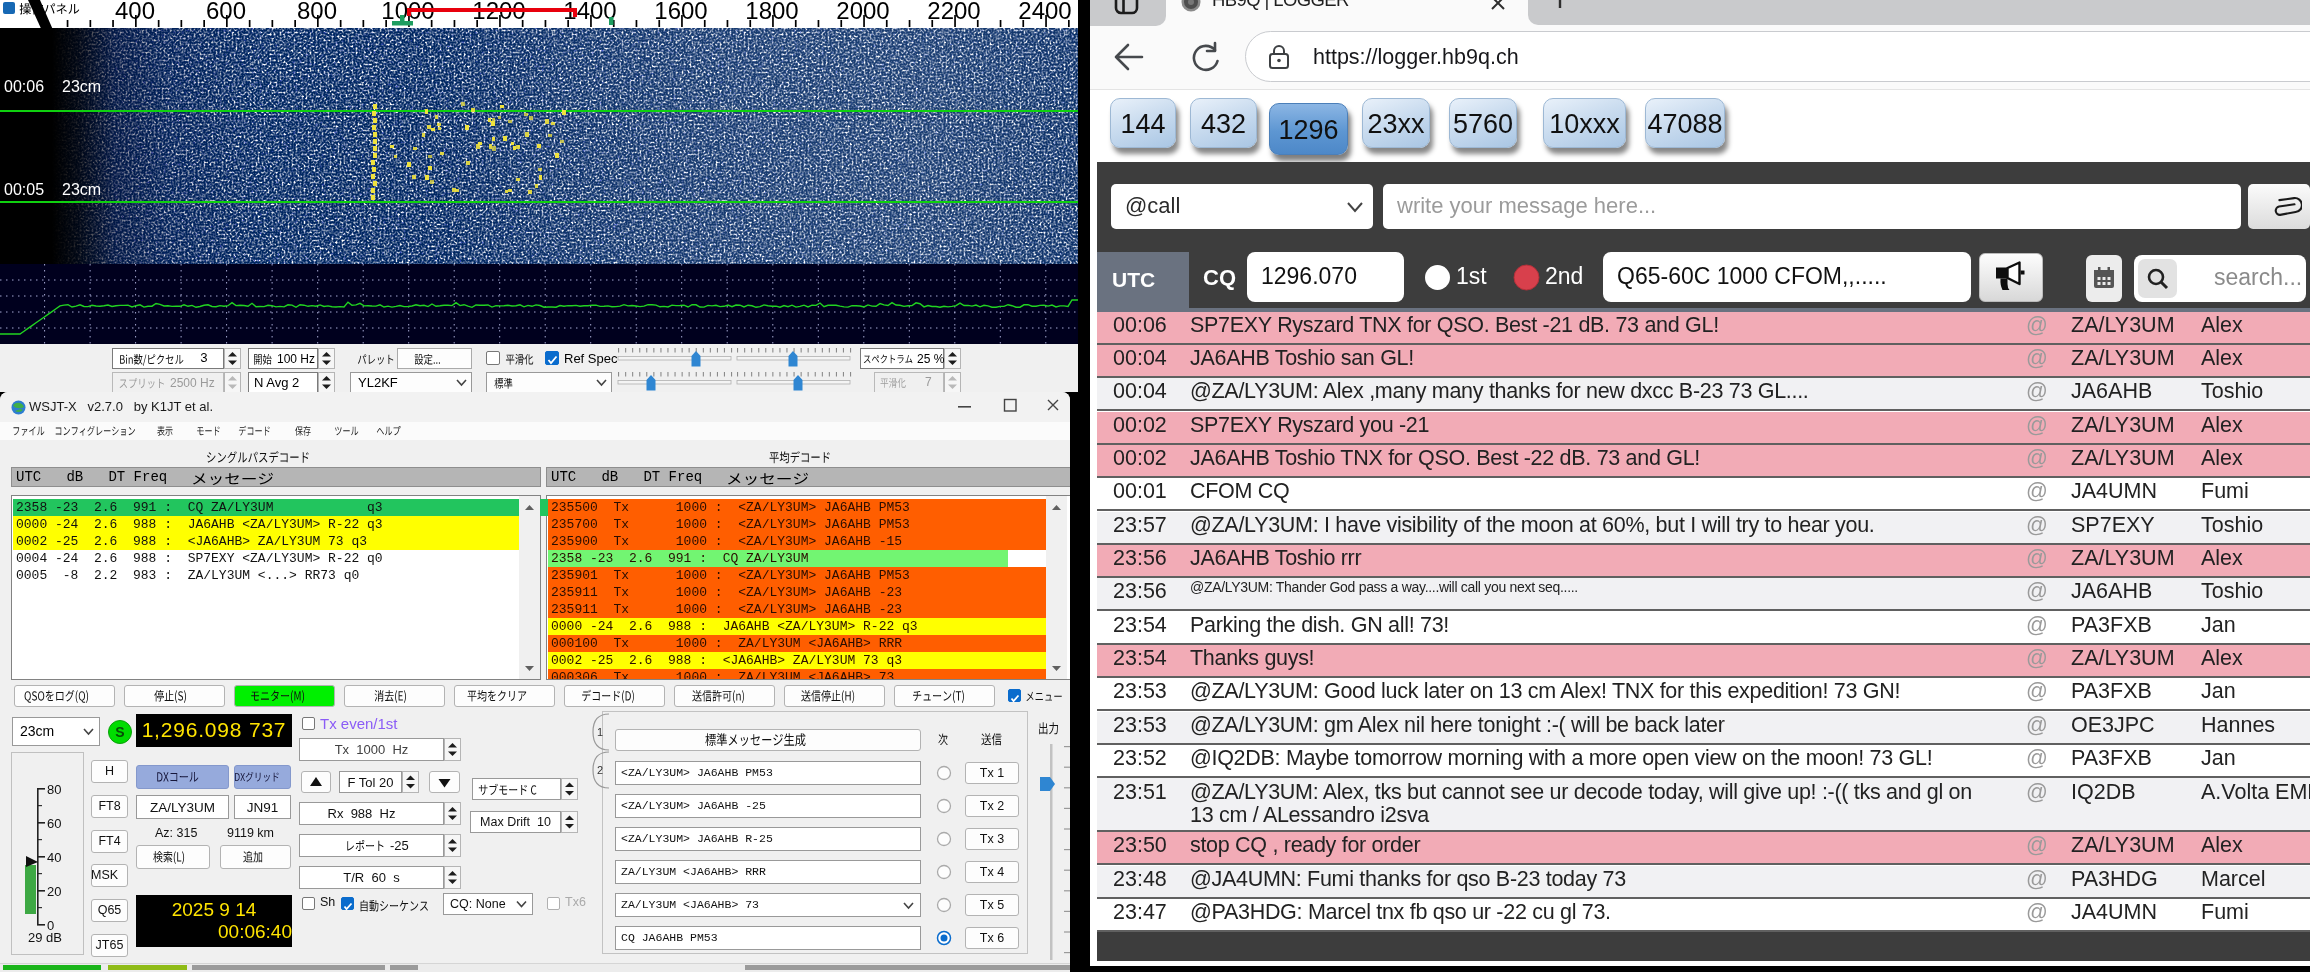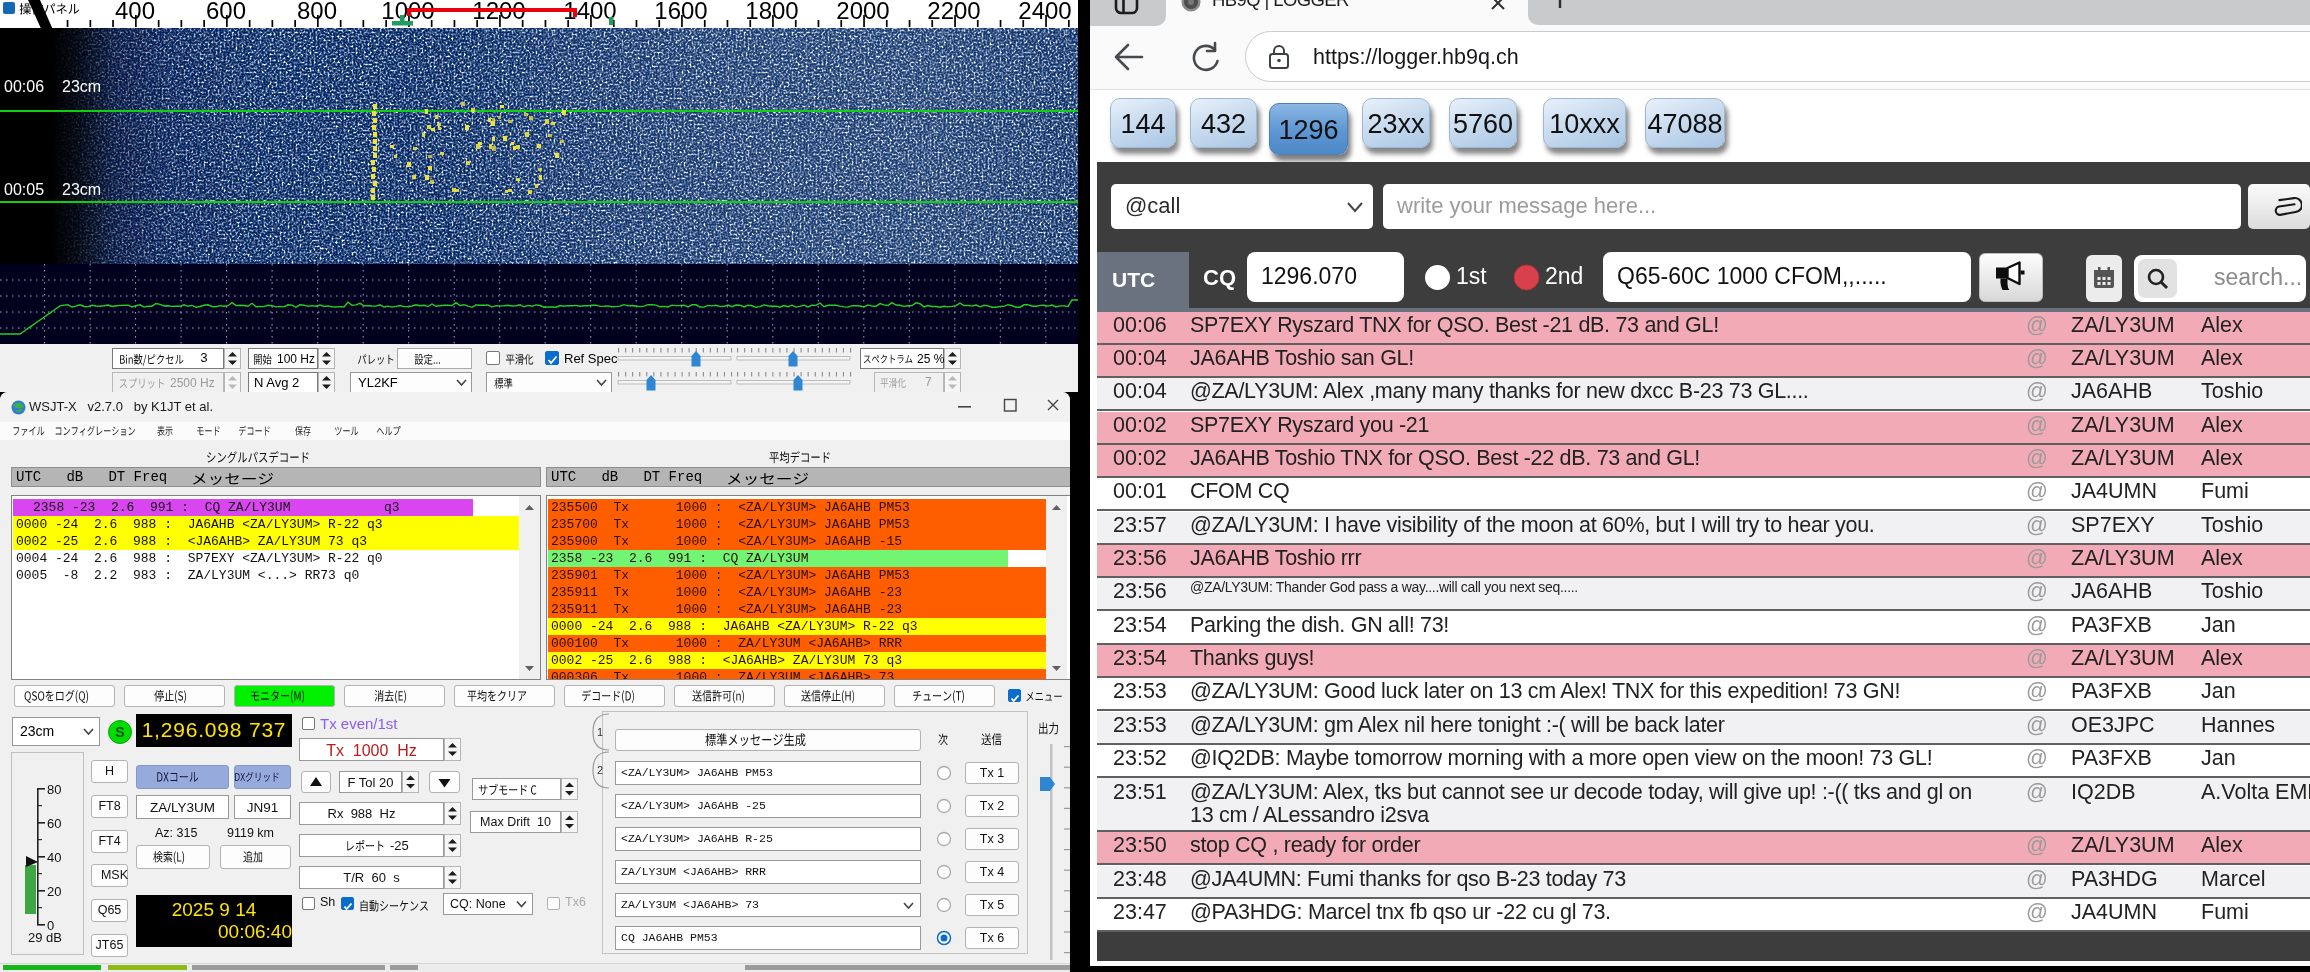--- a/index.html
+++ b/index.html
@@ -465,21 +465,21 @@
     </svg>
     <div class="abs" style="left:546px;top:75px;width:526px;height:20px;background:#b5b5b5;border:1px solid #8e8e8e"></div>
     <div class="abs mono row" style="left:551px;top:77px;font-size:14px;color:#000">UTC   dB   DT Freq</div>
     <svg class="abs " style="left:726px;top:79.1px;" width="83" height="17" viewBox="0 -12.9 82.6 16.8">
       <g transform="scale(1.18,1)">
         <path fill="#000" d="M11.3 -10.2Q11.2 -10 11.1 -9.7Q11 -9.4 10.9 -9.2Q10.6 -8.5 10.3 -7.7Q9.9 -6.9 9.4 -6Q8.9 -5.2 8.4 -4.5Q7.7 -3.6 6.9 -2.8Q6 -1.9 4.9 -1.1Q3.9 -0.3 2.6 0.4L1.6 -0.4Q3.6 -1.4 5 -2.6Q6.4 -3.8 7.4 -5.2Q8.3 -6.3 8.9 -7.4Q9.4 -8.6 9.8 -9.6Q9.8 -9.8 9.9 -10.1Q10 -10.4 10.1 -10.6ZM3.9 -8.5Q4.5 -8.2 5.1 -7.8Q5.7 -7.4 6.3 -7Q6.9 -6.5 7.4 -6.1Q7.9 -5.7 8.3 -5.4Q9.4 -4.6 10.4 -3.6Q11.4 -2.7 12.2 -1.8L11.4 -0.9Q10.5 -1.9 9.5 -2.8Q8.6 -3.6 7.6 -4.5Q7.2 -4.8 6.7 -5.2Q6.2 -5.6 5.6 -6Q5 -6.5 4.4 -6.9Q3.8 -7.3 3.2 -7.7Z M20.8 -8.1Q20.9 -7.9 21 -7.4Q21.2 -7 21.3 -6.6Q21.5 -6.1 21.7 -5.7Q21.8 -5.3 21.9 -5L20.8 -4.7Q20.8 -4.9 20.6 -5.3Q20.5 -5.7 20.3 -6.2Q20.2 -6.7 20 -7.1Q19.8 -7.5 19.7 -7.7ZM25.8 -7.3Q25.8 -7.1 25.7 -6.9Q25.7 -6.7 25.6 -6.6Q25.3 -5.4 24.9 -4.3Q24.4 -3.2 23.6 -2.3Q22.7 -1.1 21.5 -0.2Q20.2 0.6 19.1 1L18.1 0.1Q19 -0.1 19.8 -0.6Q20.6 -1 21.4 -1.6Q22.1 -2.2 22.7 -2.9Q23.2 -3.5 23.6 -4.3Q24 -5 24.3 -5.9Q24.5 -6.8 24.6 -7.7ZM17.5 -7.4Q17.6 -7.1 17.8 -6.7Q18 -6.3 18.2 -5.8Q18.3 -5.4 18.5 -4.9Q18.7 -4.5 18.8 -4.2L17.7 -3.8Q17.6 -4.1 17.5 -4.5Q17.3 -5 17.1 -5.5Q16.9 -6 16.8 -6.4Q16.6 -6.8 16.5 -7Z M32.3 -1.8Q32.3 -2.1 32.3 -2.7Q32.3 -3.3 32.3 -4Q32.3 -4.8 32.3 -5.6Q32.3 -6.4 32.3 -7.2Q32.3 -7.9 32.3 -8.5Q32.3 -9.2 32.3 -9.5Q32.3 -9.7 32.3 -10Q32.3 -10.2 32.2 -10.4Q32.2 -10.6 32.2 -10.8H33.5Q33.5 -10.5 33.4 -10.2Q33.4 -9.8 33.4 -9.5Q33.4 -9.2 33.4 -8.6Q33.4 -8 33.4 -7.3Q33.4 -6.5 33.4 -5.8Q33.4 -5 33.4 -4.3Q33.4 -3.6 33.4 -3Q33.4 -2.4 33.4 -2.1Q33.4 -1.6 33.6 -1.3Q33.7 -1.1 34.2 -0.9Q34.6 -0.8 35.4 -0.8Q36.3 -0.8 37 -0.9Q37.7 -0.9 38.4 -1Q39.1 -1.1 39.8 -1.2L39.8 -0Q39.1 0.1 38.5 0.1Q37.8 0.2 37 0.2Q36.2 0.3 35.4 0.3Q34.4 0.3 33.8 0.1Q33.2 0 32.8 -0.3Q32.5 -0.5 32.4 -0.9Q32.3 -1.3 32.3 -1.8ZM40.4 -8.1Q40.3 -7.9 40.2 -7.8Q40.1 -7.6 40.1 -7.5Q39.8 -7.1 39.5 -6.5Q39.2 -6 38.8 -5.5Q38.4 -4.9 38 -4.4Q37.6 -3.9 37.2 -3.4L36.2 -4Q36.7 -4.5 37.2 -5.1Q37.7 -5.7 38.1 -6.3Q38.5 -6.9 38.7 -7.3Q38.6 -7.3 38.1 -7.2Q37.7 -7.1 36.9 -7Q36.2 -6.8 35.3 -6.6Q34.4 -6.5 33.4 -6.3Q32.5 -6.1 31.6 -5.9Q30.8 -5.7 30.1 -5.6Q29.4 -5.4 29.1 -5.4L28.8 -6.5Q29.2 -6.6 29.9 -6.7Q30.6 -6.8 31.4 -7Q32.3 -7.1 33.2 -7.3Q34.1 -7.5 35 -7.7Q35.9 -7.8 36.7 -8Q37.5 -8.2 38.1 -8.3Q38.6 -8.4 38.8 -8.4Q39.1 -8.5 39.3 -8.6Q39.5 -8.6 39.6 -8.7Z M43.4 -6.1Q43.6 -6 43.9 -6Q44.3 -6 44.6 -6Q45 -6 45.4 -6Q45.6 -6 46.1 -6Q46.5 -6 47.2 -6Q47.8 -6 48.5 -6Q49.2 -6 49.9 -6Q50.6 -6 51.3 -6Q51.9 -6 52.4 -6Q52.8 -6 53.1 -6Q53.6 -6 54 -6Q54.3 -6 54.6 -6.1V-4.7Q54.3 -4.7 53.9 -4.7Q53.5 -4.8 53.1 -4.8Q52.8 -4.8 52.4 -4.8Q51.9 -4.8 51.3 -4.8Q50.6 -4.8 49.9 -4.8Q49.2 -4.8 48.5 -4.8Q47.8 -4.8 47.2 -4.8Q46.5 -4.8 46.1 -4.8Q45.6 -4.8 45.4 -4.8Q44.8 -4.8 44.3 -4.7Q43.8 -4.7 43.4 -4.7Z M66 -10.5Q66.2 -10.2 66.4 -9.8Q66.7 -9.4 66.9 -9Q67.2 -8.6 67.3 -8.3L66.5 -7.9Q66.4 -8.3 66.1 -8.7Q65.9 -9.1 65.7 -9.4Q65.5 -9.8 65.3 -10.1ZM67.9 -11.1Q68 -10.9 68.3 -10.5Q68.5 -10.1 68.8 -9.7Q69 -9.3 69.2 -9L68.4 -8.6Q68.2 -9 68 -9.4Q67.8 -9.7 67.5 -10.1Q67.3 -10.5 67.1 -10.8ZM60 -10.7Q60.4 -10.5 60.8 -10.2Q61.2 -9.9 61.6 -9.7Q62.1 -9.4 62.5 -9.1Q62.9 -8.8 63.1 -8.7L62.4 -7.7Q62.2 -7.9 61.8 -8.2Q61.4 -8.4 61 -8.7Q60.5 -9 60.1 -9.3Q59.7 -9.5 59.4 -9.7ZM57.9 -0.6Q58.7 -0.8 59.5 -1Q60.3 -1.2 61.1 -1.6Q61.9 -1.9 62.6 -2.3Q63.8 -2.9 64.8 -3.8Q65.8 -4.6 66.6 -5.5Q67.4 -6.4 67.9 -7.4L68.6 -6.3Q67.7 -4.8 66.3 -3.5Q64.9 -2.2 63.2 -1.2Q62.5 -0.8 61.7 -0.5Q60.9 -0.2 60.1 0.1Q59.2 0.4 58.6 0.5ZM57.9 -7.5Q58.2 -7.3 58.7 -7.1Q59.1 -6.8 59.6 -6.6Q60 -6.3 60.4 -6Q60.8 -5.8 61 -5.6L60.4 -4.6Q60.1 -4.8 59.7 -5.1Q59.3 -5.3 58.9 -5.6Q58.5 -5.9 58 -6.1Q57.6 -6.4 57.3 -6.6Z"></path>
       </g>
     </svg>
     <div class="abs" style="left:11px;top:103px;width:530px;height:185px;background:#fff;border:1px solid #828282"></div>
     <div class="abs" style="left:546px;top:103px;width:526px;height:185px;background:#fff;border:1px solid #828282"></div>
-    <div class="abs mono row" style="left:13px;top:106.5px;width:460px;height:17px;background:#d946ef;font-size:13px;line-height:17px;color:#111;padding-left:20px">2358 -23  2.6  991 :  CQ ZA/LY3UM            q3</div>
+    <div class="abs mono row" style="left:13px;top:106.5px;width:570px;height:17px;background:#22c55e;font-size:13px;line-height:17px;color:#111;padding-left:3px">2358 -23  2.6  991 :  CQ ZA/LY3UM            q3</div>
     <div class="abs mono row" style="left:13px;top:123.5px;width:506px;height:17px;background:#ffff00;font-size:13px;line-height:17px;color:#111;padding-left:3px">0000 -24  2.6  988 :  JA6AHB &lt;ZA/LY3UM&gt; R-22 q3</div>
     <div class="abs mono row" style="left:13px;top:140.5px;width:506px;height:17px;background:#ffff00;font-size:13px;line-height:17px;color:#111;padding-left:3px">0002 -25  2.6  988 :  &lt;JA6AHB&gt; ZA/LY3UM 73 q3</div>
     <div class="abs mono row" style="left:13px;top:157.5px;width:506px;height:17px;background:#fff;font-size:13px;line-height:17px;color:#111;padding-left:3px">0004 -24  2.6  988 :  SP7EXY &lt;ZA/LY3UM&gt; R-22 q0</div>
     <div class="abs mono row" style="left:13px;top:174.5px;width:506px;height:17px;background:#fff;font-size:13px;line-height:17px;color:#111;padding-left:3px">0005  -8  2.2  983 :  ZA/LY3UM &lt;...&gt; RR73 q0</div>
     <div class="abs mono row" style="left:548px;top:106.5px;width:498px;height:17px;background:#ff5e00;font-size:13px;line-height:17px;color:#2b0e00;padding-left:3px;overflow:hidden">235500  Tx      1000 :  &lt;ZA/LY3UM&gt; JA6AHB PM53</div>
     <div class="abs mono row" style="left:548px;top:123.5px;width:498px;height:17px;background:#ff5e00;font-size:13px;line-height:17px;color:#2b0e00;padding-left:3px;overflow:hidden">235700  Tx      1000 :  &lt;ZA/LY3UM&gt; JA6AHB PM53</div>
     <div class="abs mono row" style="left:548px;top:140.5px;width:498px;height:17px;background:#ff5e00;font-size:13px;line-height:17px;color:#2b0e00;padding-left:3px;overflow:hidden">235900  Tx      1000 :  &lt;ZA/LY3UM&gt; JA6AHB -15</div>
     <div class="abs mono row" style="left:548px;top:157.5px;width:460px;height:17px;background:#72f572;font-size:13px;line-height:17px;color:#2b0e00;padding-left:3px;overflow:hidden">2358 -23  2.6  991 :  CQ ZA/LY3UM</div>
     <div class="abs mono row" style="left:548px;top:174.5px;width:498px;height:17px;background:#ff5e00;font-size:13px;line-height:17px;color:#2b0e00;padding-left:3px;overflow:hidden">235901  Tx      1000 :  &lt;ZA/LY3UM&gt; JA6AHB PM53</div>
     <div class="abs mono row" style="left:548px;top:191.5px;width:498px;height:17px;background:#ff5e00;font-size:13px;line-height:17px;color:#2b0e00;padding-left:3px;overflow:hidden">235911  Tx      1000 :  &lt;ZA/LY3UM&gt; JA6AHB -23</div>
@@ -592,21 +592,21 @@
       <path d="M15 104 l12 6 l-12 5 Z" fill="#111"></path>
     </svg>
     <div class="abs" style="left:28px;top:538px;font-size:13px;color:#111">29 dB</div>
     <div class="abs" style="left:91px;top:368.0px;width:37px;height:23px;background:#fdfdfd;border:1px solid #b3b3b3;border-radius:3px"></div>
     <div class="abs" style="left:91px;top:368.0px;width:37px;height:23px;font-size:12.5px;color:#111;text-align:center;line-height:23px">H</div>
     <div class="abs" style="left:91px;top:402.8px;width:37px;height:23px;background:#fdfdfd;border:1px solid #b3b3b3;border-radius:3px"></div>
     <div class="abs" style="left:91px;top:402.8px;width:37px;height:23px;font-size:12.5px;color:#111;text-align:center;line-height:23px">FT8</div>
     <div class="abs" style="left:91px;top:437.6px;width:37px;height:23px;background:#fdfdfd;border:1px solid #b3b3b3;border-radius:3px"></div>
     <div class="abs" style="left:91px;top:437.6px;width:37px;height:23px;font-size:12.5px;color:#111;text-align:center;line-height:23px">FT4</div>
     <div class="abs" style="left:91px;top:472.4px;width:37px;height:23px;background:#fdfdfd;border:1px solid #b3b3b3;border-radius:3px"></div>
-    <div class="abs" style="left:91px;top:472.4px;width:37px;height:23px;font-size:12.5px;color:#111;text-align:right;line-height:23px">MSK</div>
+    <div class="abs" style="left:91px;top:472.4px;width:37px;height:23px;font-size:12.5px;color:#111;text-align:left;line-height:23px">MSK</div>
     <div class="abs" style="left:91px;top:507.2px;width:37px;height:23px;background:#fdfdfd;border:1px solid #b3b3b3;border-radius:3px"></div>
     <div class="abs" style="left:91px;top:507.2px;width:37px;height:23px;font-size:12.5px;color:#111;text-align:center;line-height:23px">Q65</div>
     <div class="abs" style="left:91px;top:542.0px;width:37px;height:23px;background:#fdfdfd;border:1px solid #b3b3b3;border-radius:3px"></div>
     <div class="abs" style="left:91px;top:542.0px;width:37px;height:23px;font-size:12.5px;color:#111;text-align:center;line-height:23px">JT65</div>
     <div class="abs" style="left:136px;top:373px;width:93px;height:24px;background:#96aadc;border:1px solid #8498cc;border-radius:3px"></div>
     <svg class="abs" style="left:155.9px;top:378.0px" width="43" height="15" viewBox="0 -11.5 42.6 15.0">
       <g transform="scale(0.8,1)">
         <path fill="#16163a" d="M1.3 0V-9.2H3.5Q5 -9.2 5.9 -8.6Q6.9 -8.1 7.4 -7.1Q7.9 -6.1 7.9 -4.6Q7.9 -3.2 7.4 -2.1Q6.9 -1.1 5.9 -0.5Q5 0 3.6 0ZM2.4 -1H3.5Q4.5 -1 5.2 -1.4Q6 -1.8 6.3 -2.6Q6.7 -3.5 6.7 -4.6Q6.7 -5.8 6.3 -6.6Q6 -7.4 5.2 -7.8Q4.5 -8.2 3.5 -8.2H2.4Z M8.8 0 11.5 -4.7 9 -9.2H10.3L11.5 -6.8Q11.7 -6.5 11.9 -6.2Q12 -5.9 12.2 -5.5H12.3Q12.5 -5.9 12.6 -6.2Q12.8 -6.5 12.9 -6.8L14.2 -9.2H15.4L12.9 -4.7L15.6 0H14.3L12.9 -2.5Q12.8 -2.8 12.6 -3.2Q12.4 -3.5 12.1 -4H12.1Q11.9 -3.5 11.7 -3.2Q11.5 -2.8 11.4 -2.5L10 0Z M17.9 -8.6Q18.2 -8.5 18.6 -8.5Q19 -8.5 19.3 -8.5H25.4Q25.7 -8.5 25.9 -8.5Q26.2 -8.5 26.4 -8.5Q26.3 -8.3 26.3 -8Q26.3 -7.8 26.3 -7.6V-1.1Q26.3 -0.8 26.3 -0.4Q26.4 -0 26.4 0.1H25.3Q25.3 -0 25.3 -0.3Q25.3 -0.7 25.3 -1V-7.5H19.3Q18.9 -7.5 18.5 -7.5Q18.1 -7.5 17.9 -7.5ZM17.8 -1.7Q18 -1.7 18.4 -1.6Q18.8 -1.6 19.1 -1.6H25.8V-0.6H19.2Q18.8 -0.6 18.4 -0.6Q18 -0.6 17.8 -0.5Z M29.5 -5.4Q29.7 -5.4 30 -5.4Q30.3 -5.4 30.6 -5.4Q30.9 -5.3 31.3 -5.3Q31.5 -5.3 31.9 -5.3Q32.3 -5.3 32.9 -5.3Q33.4 -5.3 34.1 -5.3Q34.7 -5.3 35.3 -5.3Q36 -5.3 36.5 -5.3Q37.1 -5.3 37.5 -5.3Q37.9 -5.3 38.1 -5.3Q38.6 -5.3 38.9 -5.4Q39.3 -5.4 39.5 -5.4V-4.2Q39.3 -4.2 38.9 -4.2Q38.6 -4.2 38.1 -4.2Q37.9 -4.2 37.5 -4.2Q37.1 -4.2 36.5 -4.2Q36 -4.2 35.3 -4.2Q34.7 -4.2 34.1 -4.2Q33.4 -4.2 32.9 -4.2Q32.3 -4.2 31.9 -4.2Q31.5 -4.2 31.3 -4.2Q30.8 -4.2 30.3 -4.2Q29.8 -4.2 29.5 -4.2Z M47.3 -0.3Q47.3 -0.4 47.4 -0.6Q47.4 -0.8 47.4 -1Q47.4 -1.1 47.4 -1.5Q47.4 -1.9 47.4 -2.6Q47.4 -3.2 47.4 -3.9Q47.4 -4.6 47.4 -5.4Q47.4 -6.1 47.4 -6.7Q47.4 -7.4 47.4 -7.8Q47.4 -8.3 47.4 -8.5Q47.4 -8.8 47.4 -9.1Q47.3 -9.3 47.3 -9.4H48.5Q48.5 -9.3 48.4 -9.1Q48.4 -8.8 48.4 -8.4Q48.4 -8.3 48.4 -7.8Q48.4 -7.4 48.4 -6.8Q48.4 -6.1 48.4 -5.4Q48.4 -4.7 48.4 -4Q48.4 -3.3 48.4 -2.7Q48.4 -2.1 48.4 -1.7Q48.4 -1.3 48.4 -1.2Q49 -1.5 49.7 -2Q50.3 -2.4 51 -3Q51.6 -3.6 52.1 -4.3L52.7 -3.5Q52.1 -2.7 51.4 -2.1Q50.7 -1.4 49.9 -0.9Q49.1 -0.4 48.4 0Q48.2 0.1 48.1 0.2Q48 0.2 48 0.3ZM41.6 -0.3Q42.4 -0.9 42.9 -1.7Q43.5 -2.5 43.8 -3.4Q43.9 -3.8 44 -4.5Q44.1 -5.1 44.1 -5.8Q44.1 -6.5 44.1 -7.2Q44.1 -7.9 44.1 -8.4Q44.1 -8.7 44.1 -8.9Q44.1 -9.1 44 -9.3H45.2Q45.2 -9.3 45.2 -9.1Q45.2 -9 45.1 -8.8Q45.1 -8.6 45.1 -8.4Q45.1 -7.9 45.1 -7.2Q45.1 -6.5 45.1 -5.7Q45 -5 45 -4.3Q44.9 -3.6 44.8 -3.1Q44.5 -2.1 43.9 -1.2Q43.3 -0.3 42.5 0.3Z"></path>
       </g>
     </svg>
@@ -637,21 +637,21 @@
     <div class="abs" style="left:136px;top:503px;width:156px;height:52px;background:#000"></div>
     <div class="abs" style="left:136px;top:507px;width:156px;text-align:center;font-size:19px;color:#ffe400">2025 9 14</div>
     <div class="abs" style="left:136px;top:529px;width:156px;text-align:right;font-size:19px;color:#ffe400">00:06:40</div>
     <div class="abs" style="left:302px;top:325px;width:13px;height:13px;background:#fff;border:1px solid #777;border-radius:2px"></div>
     <div class="abs" style="left:320px;top:323px;font-size:15px;color:#8b5cf6">Tx even/1st</div>
     <div class="abs" style="left:299px;top:346px;width:145px;height:23px;background:#fff;border:1px solid #999;"></div>
     <div class="abs" style="left:444px;top:346px;width:17px;height:23px;background:#f6f6f6;border:1px solid #b5b5b5"><svg width="15" height="21">
         <path d="M3 8.5 L7.5 4.0 L12 8.5 Z" fill="#1c1c1c"></path>
         <path d="M3 12.5 L7.5 17.0 L12 12.5 Z" fill="#1c1c1c"></path>
       </svg></div>
-    <div class="abs" style="left:299px;top:350px;width:145px;text-align:center;font-size:16px;color:#b91c1c" class2="row">Tx &nbsp;1000 &nbsp;Hz</div>
+    <div class="abs" style="left:299px;top:350px;width:145px;text-align:center;font-size:13px;color:#404040" class2="row">Tx &nbsp;1000 &nbsp;Hz</div>
     <div class="abs" style="left:301px;top:379px;width:30px;height:22px;background:#fdfdfd;border:1px solid #b3b3b3;border-radius:3px"></div>
     <svg class="abs" style="left:301px;top:379px" width="30" height="22">
       <path d="M15 6 L21 15 L9 15 Z" fill="#111"></path>
     </svg>
     <div class="abs" style="left:339px;top:379px;width:63px;height:22px;background:#fff;border:1px solid #999;"></div>
     <div class="abs" style="left:402px;top:379px;width:17px;height:22px;background:#f6f6f6;border:1px solid #b5b5b5"><svg width="15" height="20">
         <path d="M3 8.0 L7.5 3.5 L12 8.0 Z" fill="#1c1c1c"></path>
         <path d="M3 12.0 L7.5 16.5 L12 12.0 Z" fill="#1c1c1c"></path>
       </svg></div>
     <div class="abs" style="left:339px;top:383px;width:63px;text-align:center;font-size:13px;color:#111">F Tol  20</div>

